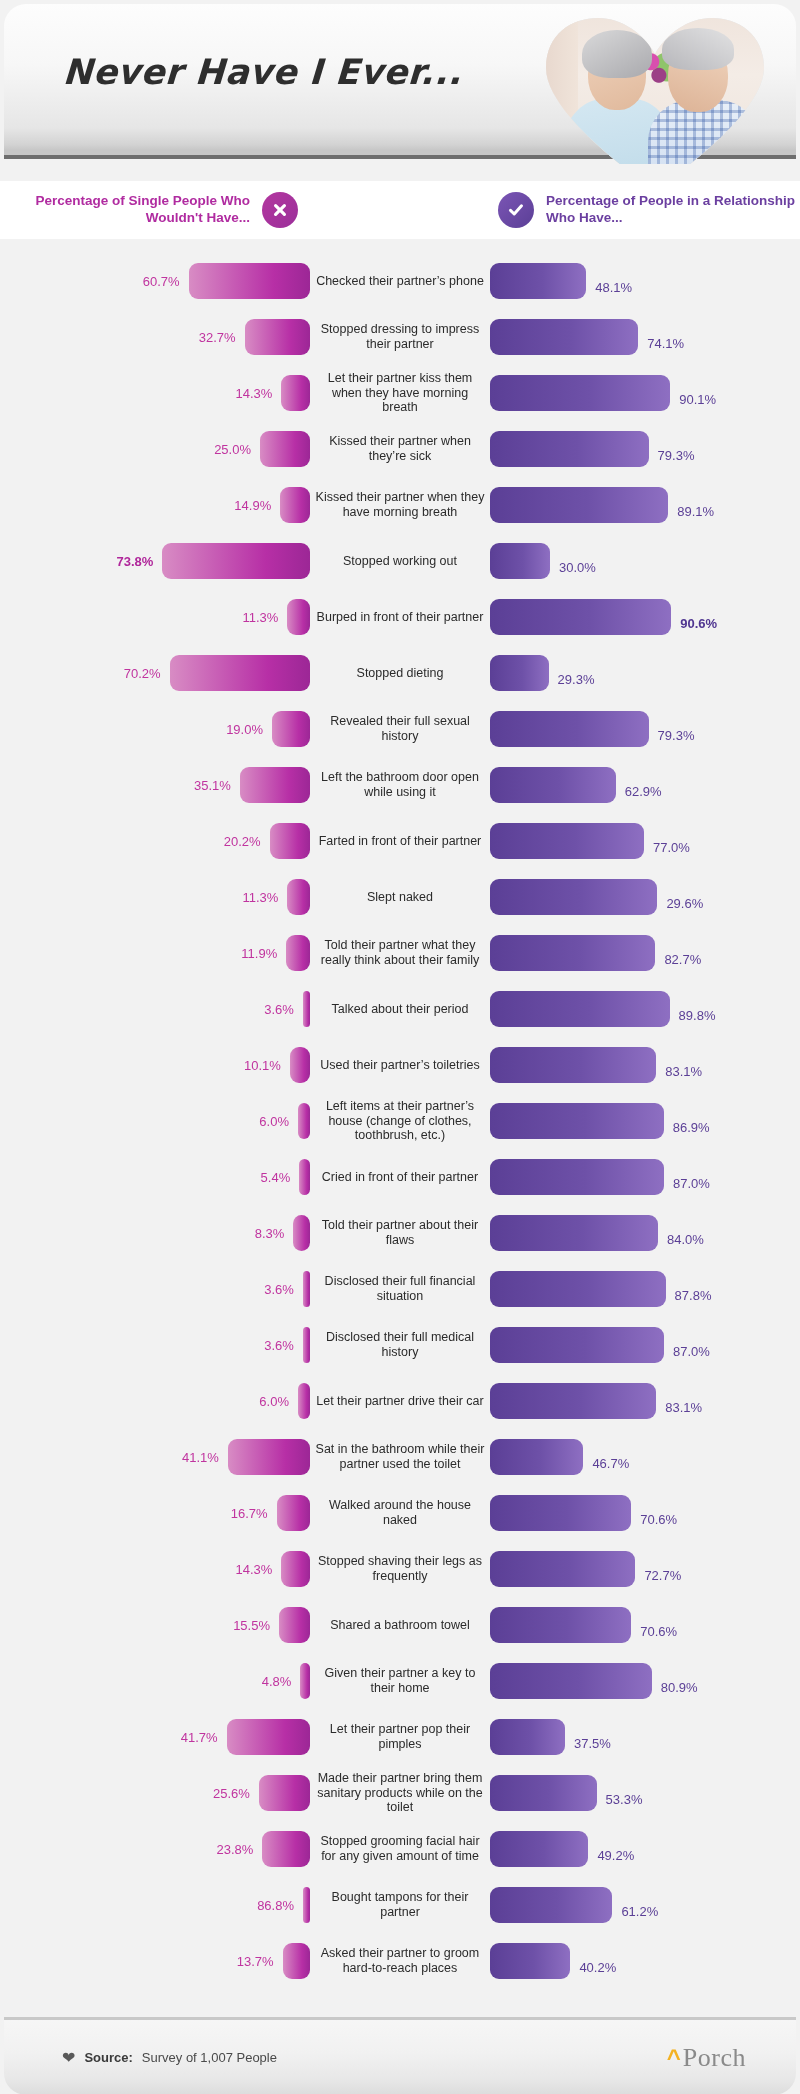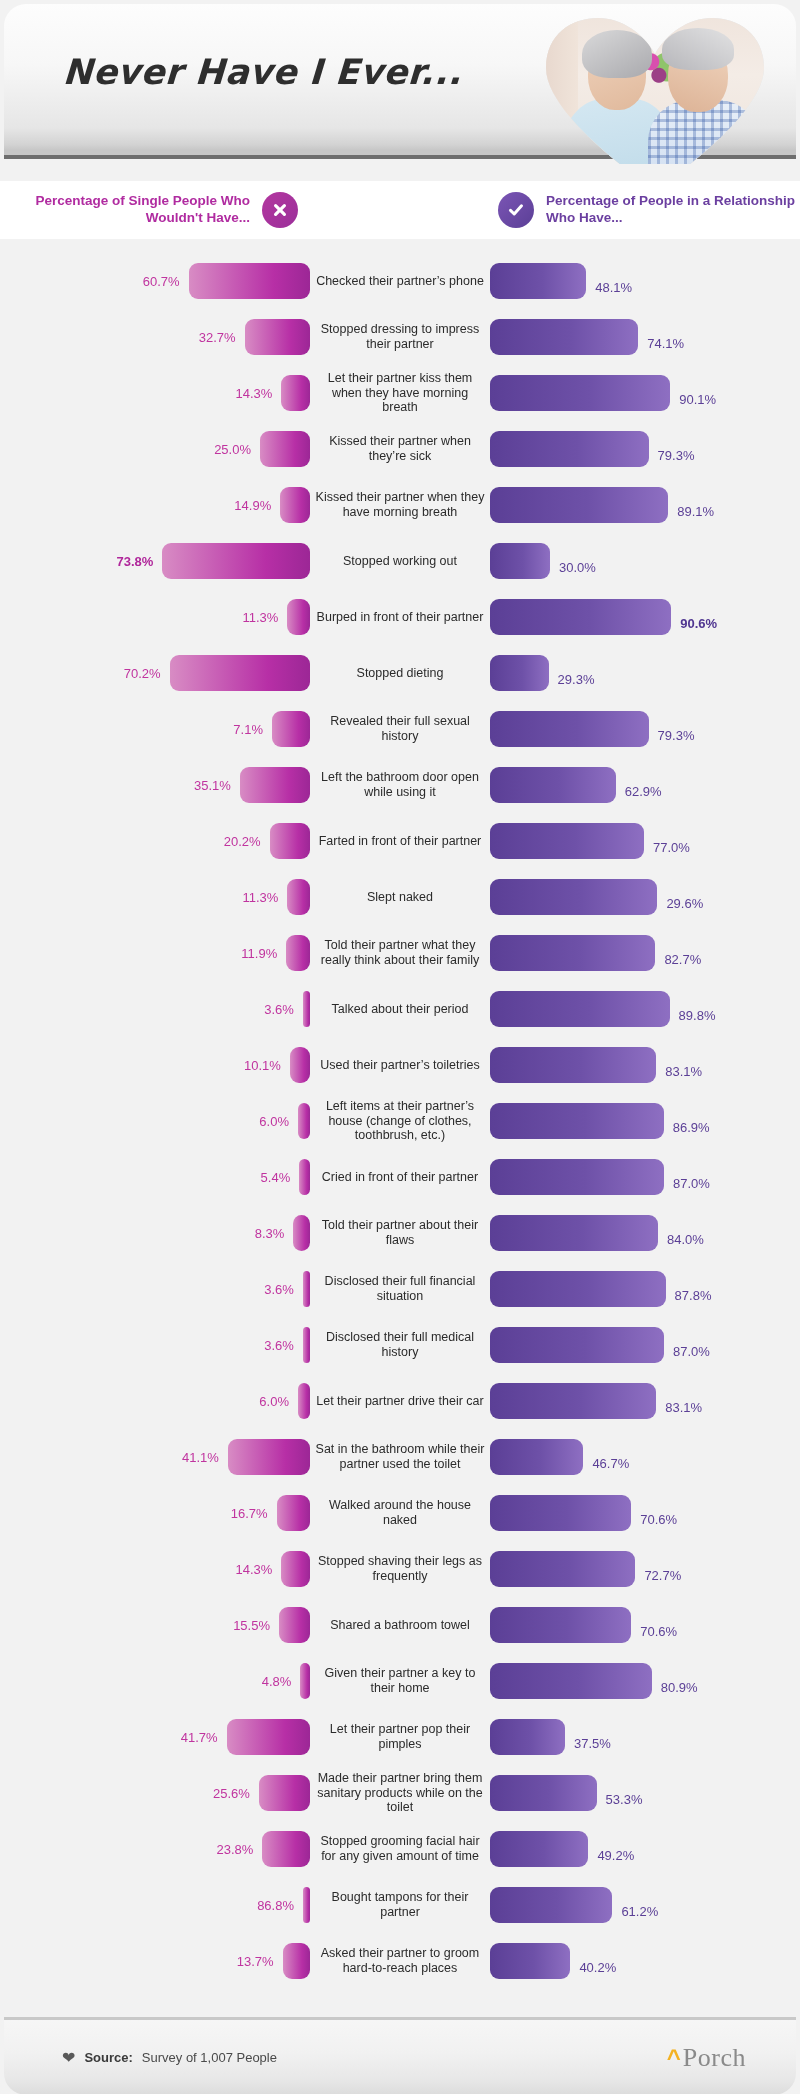--- a/index.html
+++ b/index.html
@@ -392,21 +392,21 @@
           <div class="bar-left" style="width: 140.4px;"></div>
         </div>
         <div class="labels">Stopped dieting</div>
         <div class="side-right">
           <div class="bar-right" style="width: 58.6px;"></div>
           <span class="val-right">29.3%</span>
         </div>
       </div>
       <div class="row">
         <div class="side-left">
-          <span class="val-left">7.1%</span>
+          <span class="val-left">19.0%</span>
           <div class="bar-left" style="width: 38px;"></div>
         </div>
         <div class="labels">Revealed their full sexual history</div>
         <div class="side-right">
           <div class="bar-right" style="width: 158.6px;"></div>
           <span class="val-right">79.3%</span>
         </div>
       </div>
       <div class="row">
         <div class="side-left">

